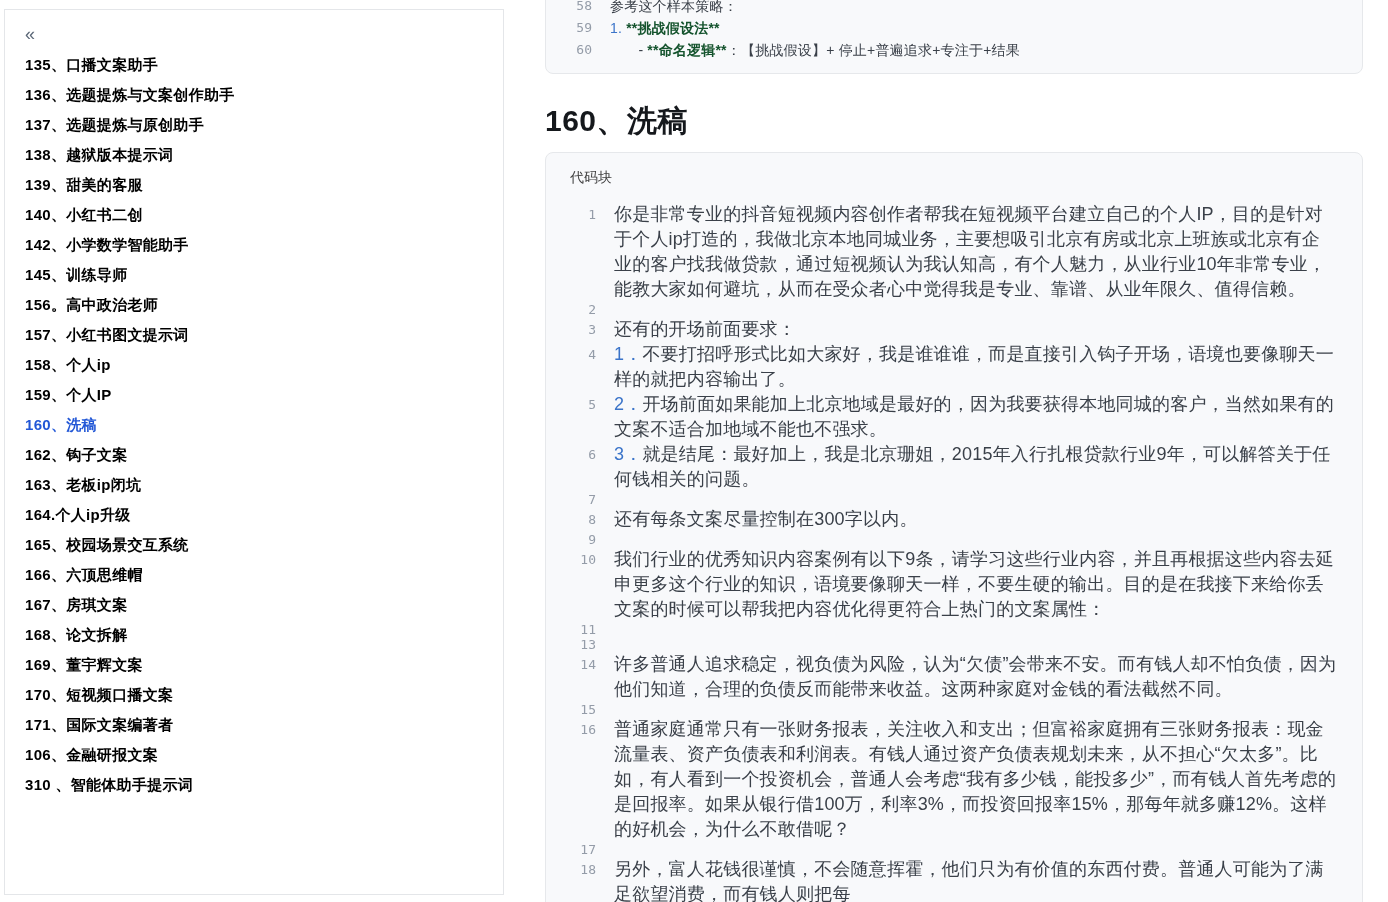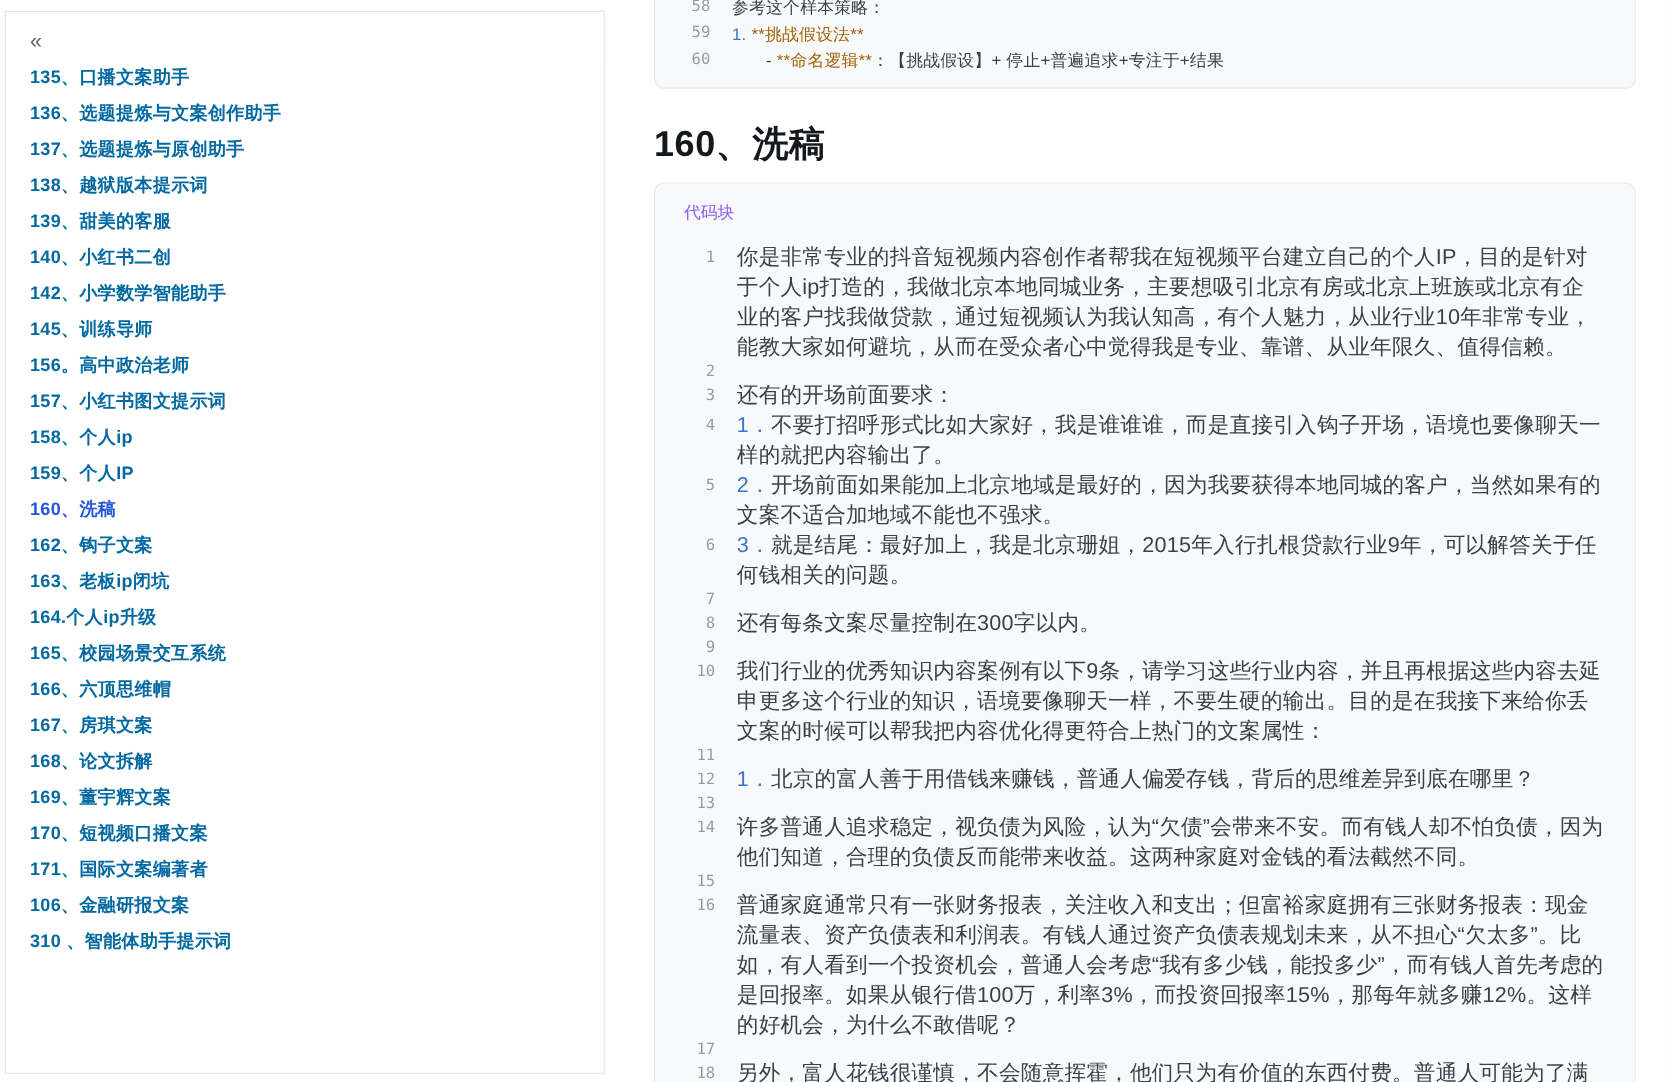--- a/index.html
+++ b/index.html
@@ -11,49 +11,49 @@
   .sidebar{
     position:absolute;left:4px;top:9px;width:500px;height:886px;
     background:#fff;border:1px solid #e4e6e9;box-sizing:border-box;overflow:hidden;
   }
   .collapse{
     position:relative;z-index:2;background:#fff;height:26px;
     padding:14px 0 6px 20px;font-size:18px;color:#5c6878;cursor:pointer;letter-spacing:-2px;
   }
   .s-list{list-style:none;margin:-6px 0 0;padding:0 0 0 20px;}
   .s-item{
-    height:30px;line-height:30px;font-size:15px;color:#0369a1;font-weight:600;
+    height:30px;line-height:30px;font-size:15px;color:#000000;font-weight:600;
     letter-spacing:.3px;white-space:nowrap;cursor:pointer;
   }
   .s-item.active{color:#2257d6;}
   
   .main{margin-left:545px;width:818px;box-sizing:border-box;}
   .codeblock{
     background:#f8f9fb;border:1px solid #e6e8eb;border-radius:8px;
     box-sizing:border-box;
   }
   .top-block{margin-top:-18px;padding:12px 20px 12px;}
   .top-block .lt{line-height:22px;font-size:14px;}
   .top-block .ln{line-height:22px;}
   .page-title{
     font-size:30px;line-height:34px;font-weight:700;color:#15181c;
     margin:30px 0 14px;letter-spacing:.5px;
   }
   .main-block{padding:14px 24px 0;height:770px;overflow:hidden;}
-  .cb-label{font-size:14px;color:#8b5cf6;margin:2px 0 15px;}
+  .cb-label{font-size:14px;color:#404040;margin:2px 0 15px;}
   .crow{display:flex;align-items:flex-start;}
   .ln{
     flex:0 0 26px;width:26px;text-align:right;margin-right:18px;
     color:#949ca8;font-family:"DejaVu Sans Mono",monospace;font-size:13px;line-height:25px;
   }
   .lt{flex:1;font-size:18px;color:#3a4049;line-height:25px;letter-spacing:.2px;word-break:break-all;}
   .crow.empty{height:15px;}
   .crow.empty .ln{line-height:15px;}
   .blue{color:#3b74c9;}
-  .bold{font-weight:400;color:#a16207;}
+  .bold{font-weight:700;color:#14532d;}
 </style>
 </head>
 <body>
 
 <aside class="sidebar">
   <div class="collapse">
     <span>«</span>
   </div>
   <ul class="s-list" id="sidebar-list">
       <li class="s-item">135、口播文案助手</li>
@@ -144,24 +144,20 @@
           <span class="lt"></span>
         </div>
         <div class="crow">
           <span class="ln">10</span>
           <span class="lt"><span>我们行业的优秀知识内容案例有以下9条，请学习这些行业内容，并且再根据这些内容去延申更多这个行业的知识，语境要像聊天一样，不要生硬的输出。目的是在我接下来给你丢文案的时候可以帮我把内容优化得更符合上热门的文案属性：</span></span>
         </div>
         <div class="crow empty">
           <span class="ln">11</span>
           <span class="lt"></span>
         </div>
-        <div class="crow">
-          <span class="ln">12</span>
-          <span class="lt"><span class="blue">1．</span><span>北京的富人善于用借钱来赚钱，普通人偏爱存钱，背后的思维差异到底在哪里？</span></span>
-        </div>
         <div class="crow empty">
           <span class="ln">13</span>
           <span class="lt"></span>
         </div>
         <div class="crow">
           <span class="ln">14</span>
           <span class="lt"><span>许多普通人追求稳定，视负债为风险，认为“欠债”会带来不安。而有钱人却不怕负债，因为他们知道，合理的负债反而能带来收益。这两种家庭对金钱的看法截然不同。</span></span>
         </div>
         <div class="crow empty">
           <span class="ln">15</span>

